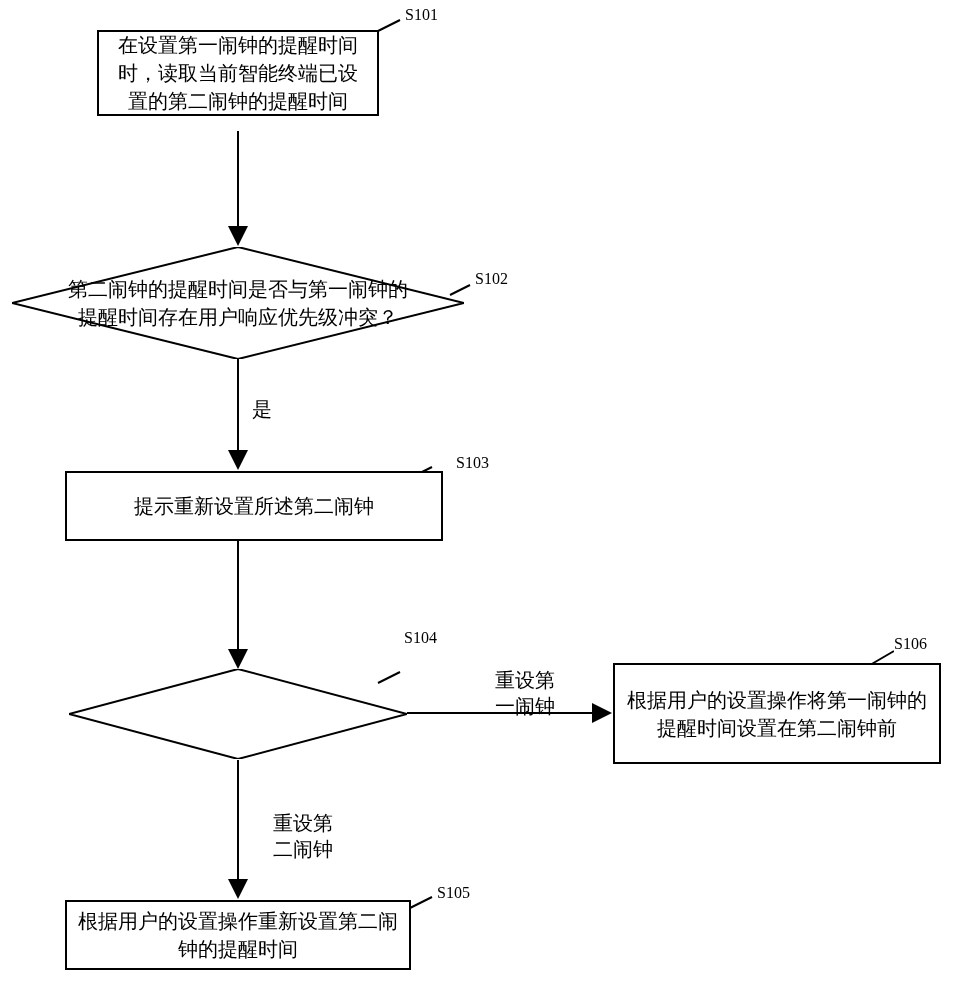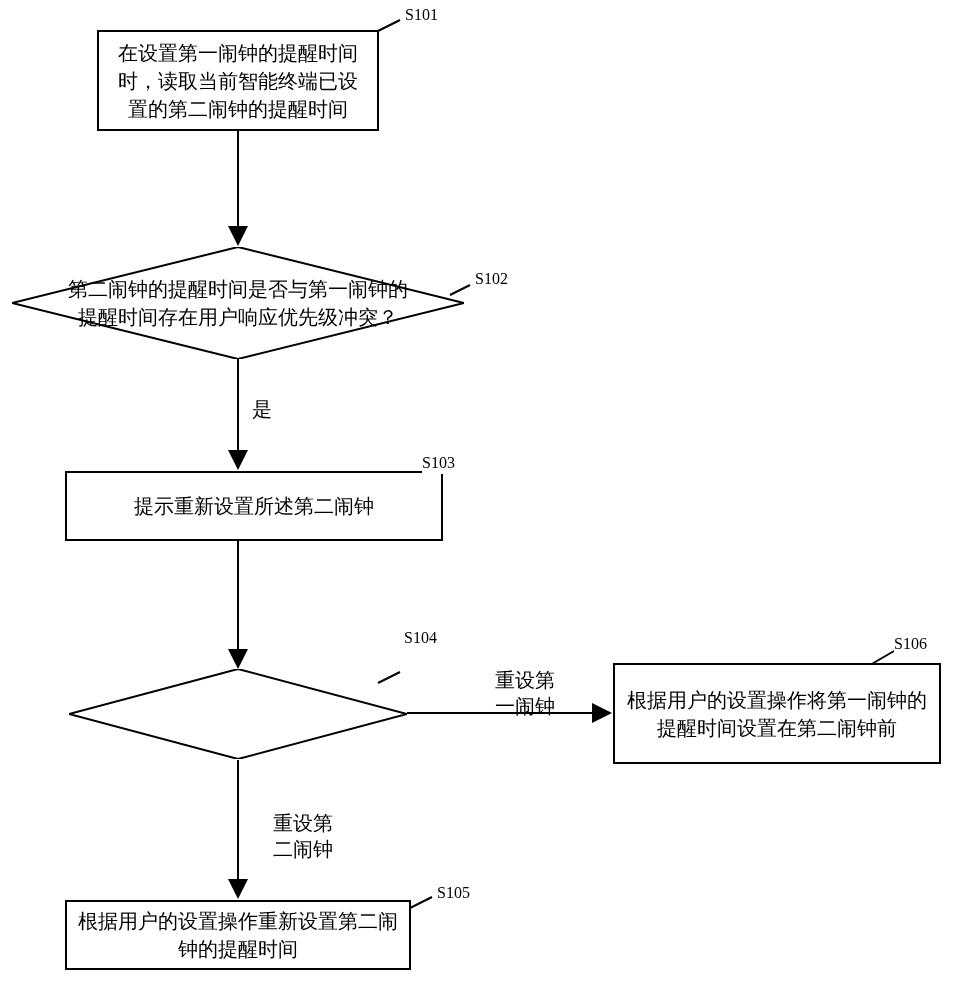--- a/index.html
+++ b/index.html
@@ -75,41 +75,41 @@
 
   <line x1="407" y1="713" x2="610" y2="713" stroke="#000" stroke-width="2" marker-end="url(#arrow)"></line>
 
   <line x1="870" y1="665" x2="894" y2="651" stroke="#000" stroke-width="2"></line>
 
   <line x1="238" y1="760" x2="238" y2="897" stroke="#000" stroke-width="2" marker-end="url(#arrow)"></line>
 
   <line x1="410" y1="908" x2="432" y2="897" stroke="#000" stroke-width="2"></line>
 </svg>
 
-<div class="box" style="left:97px; top:30px; width:282px; height:101px;">
+<div class="box" style="left:97px; top:30px; width:282px; height:86px;">
   <span>在设置第一闹钟的提醒时间时，读取当前智能终端已设置的第二闹钟的提醒时间</span>
 </div>
 <div class="label" style="left:405px; top:4px;">S101</div>
 
 <div class="diamond" style="left:12px; top:247px; width:452px; height:112px;">
   <svg width="452" height="112">
     <polygon points="226,0 452,56 226,112 0,56" fill="#fff" stroke="#000" stroke-width="2"></polygon>
   </svg>
   <div class="txt" style="left:55px; top:10px; width:342px; height:92px;">
     <span>第二闹钟的提醒时间是否与第一闹钟的提醒时间存在用户响应优先级冲突？</span>
   </div>
 </div>
 <div class="label" style="left:475px; top:268px;">S102</div>
 
 <div class="edge-label" style="left:252px; top:395px;">是</div>
 
 <div class="box" style="left:65px; top:471px; width:378px; height:70px;">
   <span>提示重新设置所述第二闹钟</span>
 </div>
-<div class="label" style="left:422px; top:452px;">S103</div>
+<div class="label" style="left:456px; top:452px;">S103</div>
 
 <div class="diamond" style="left:69px; top:669px; width:338px; height:90px;">
   <svg width="338" height="90">
     <polygon points="169,0 338,45 169,90 0,45" fill="#fff" stroke="#000" stroke-width="2"></polygon>
   </svg>
 </div>
 <div class="label" style="left:404px; top:627px;">S104</div>
 
 <div class="edge-label" style="left:495px; top:667px; line-height:1.3;">
   <span>重设第</span><br>

